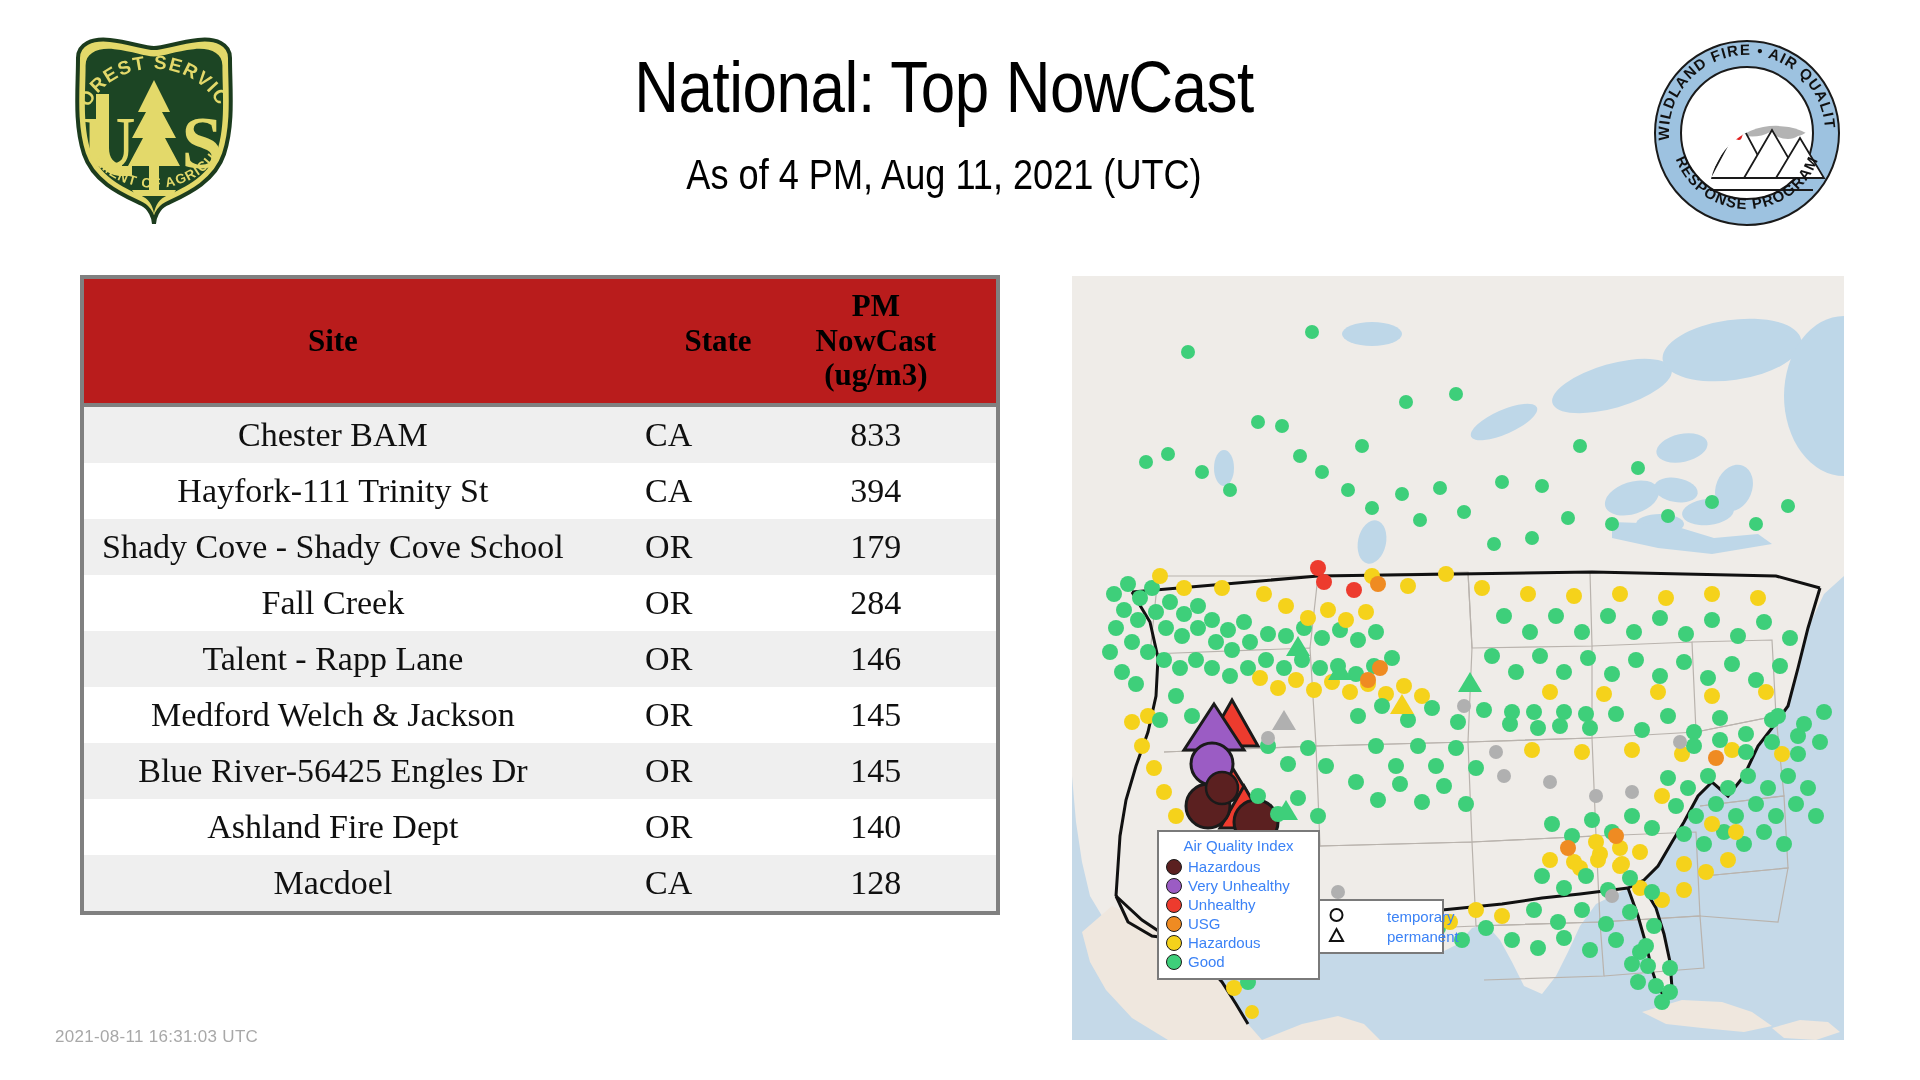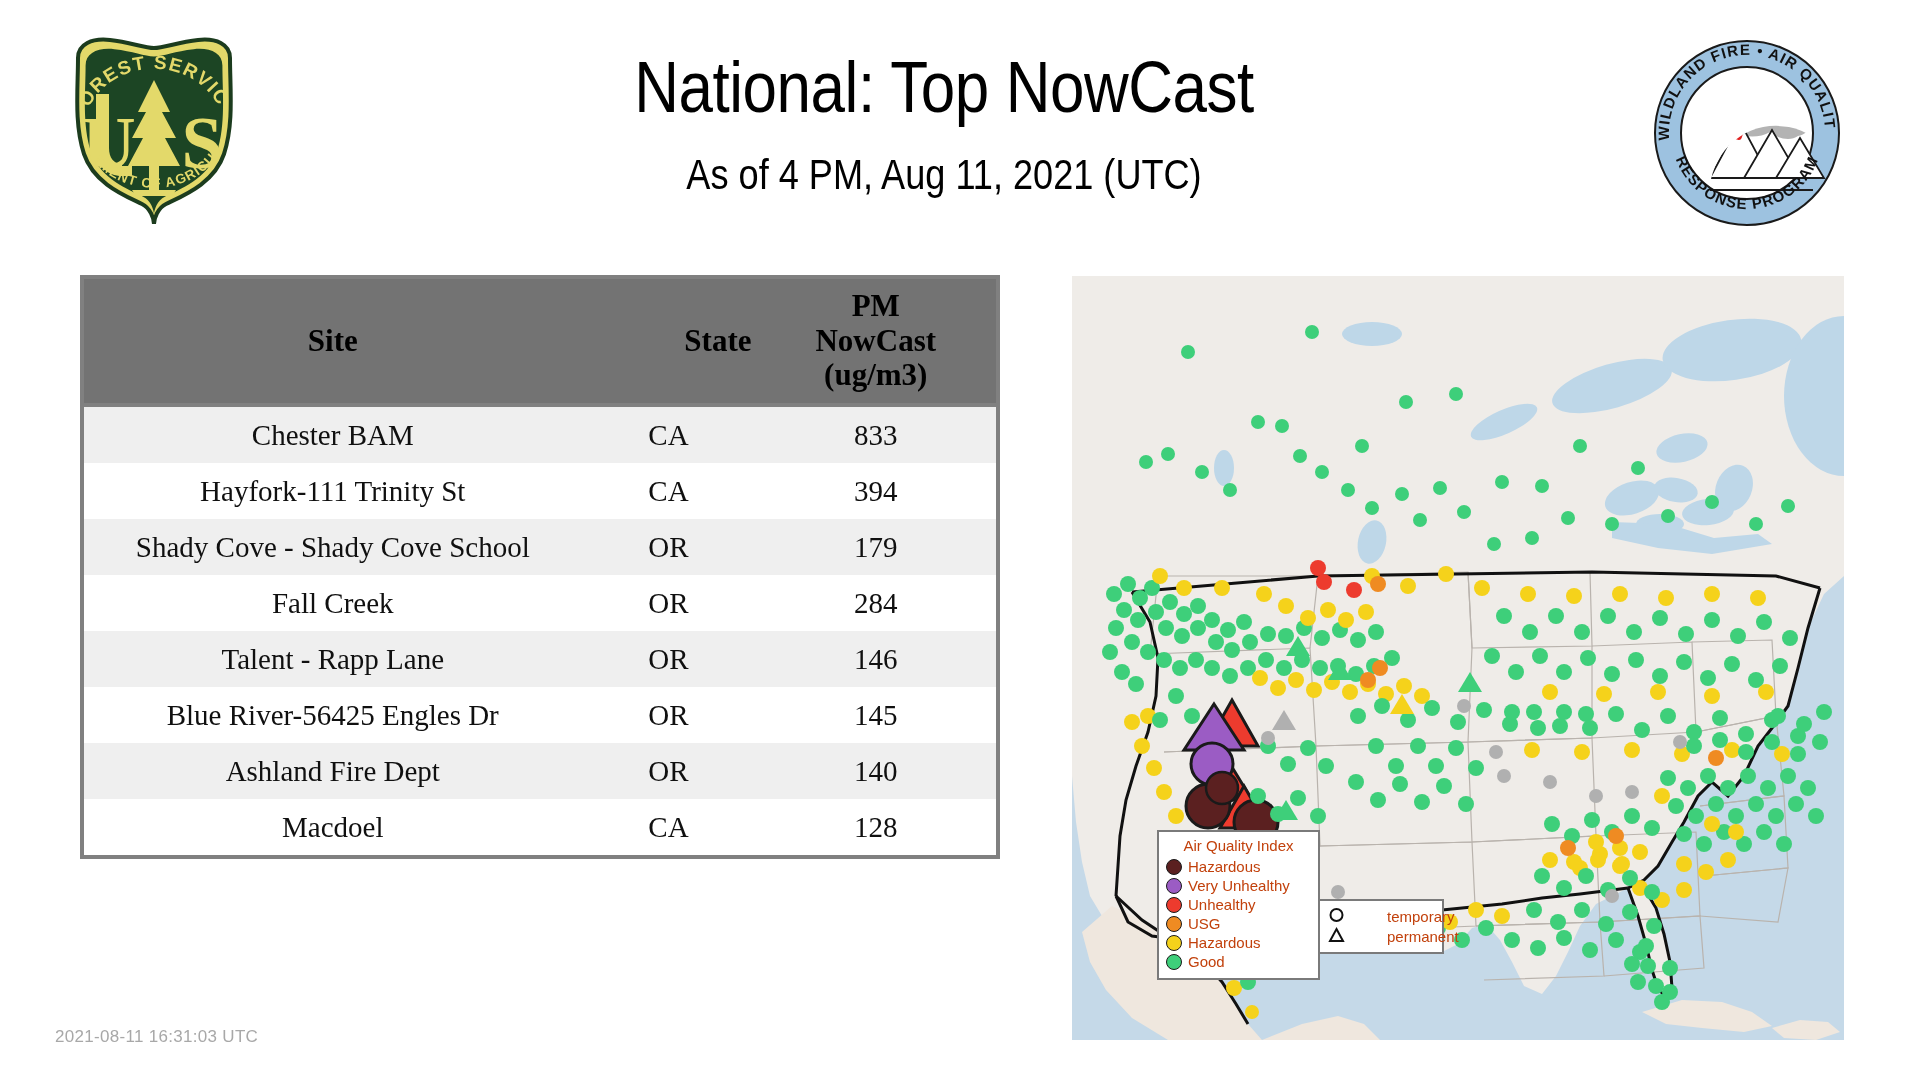--- a/index.html
+++ b/index.html
@@ -26,50 +26,50 @@
   }
 
   
   #table-wrap{position:absolute;left:80px;top:275px;width:920px;}
   table.aqi{
     border-collapse:collapse;width:920px;
     border:4px solid #808080;
     font-family:"Liberation Serif",serif;
   }
   table.aqi th{
-    background:#737373;color:#000;font-weight:bold;font-size:31px;
+    background:#b91c1c;color:#000;font-weight:bold;font-size:31px;
     padding:10px 4px;border-bottom:4px solid #808080;line-height:1.12;
     vertical-align:middle;
   }
   table.aqi th.c-site{width:505px;}
   table.aqi th.c-state{width:170px;text-align:right;}
   table.aqi th.c-val{width:237px;}
   table.aqi td{
-    font-size:29px;text-align:center;color:#101010;
+    font-size:34px;text-align:center;color:#101010;
     padding:9px 4px;height:38px;
   }
   table.aqi tbody tr:nth-child(odd){background:#efefef;}
   table.aqi tbody tr:nth-child(even){background:#ffffff;}
 
   #footer-ts{
     position:absolute;left:55px;top:1027px;font-size:17px;color:#a8a8a8;
     font-family:"Liberation Sans",sans-serif;letter-spacing:0.3px;
   }
 
   
   #map{
     position:absolute;left:1072px;top:276px;width:772px;height:764px;
     background:#c5d9e8;overflow:hidden;
   }
   #map svg{display:block;width:772px;height:764px;}
 
   
   .legend-box{
     position:absolute;background:#ffffff;border:2px solid #7a7a7a;
-    font-family:"Liberation Sans",sans-serif;color:#c2410c;
+    font-family:"Liberation Sans",sans-serif;color:#3b82f6;
   }
   #aqi-legend{left:1157px;top:830px;width:145px;padding:5px 7px 7px 7px;}
   #aqi-legend .lg-title{font-size:15px;text-align:center;margin-bottom:3px;}
   #aqi-legend .lg-row{display:flex;align-items:center;height:19px;}
   #aqi-legend .swatch{
     width:14px;height:14px;border-radius:50%;border:1.6px solid #1a1a1a;
     margin-right:6px;flex:0 0 auto;
   }
   #aqi-legend .lg-label{font-size:15px;line-height:1;}
 
@@ -187,20 +187,25 @@
         </tr>
         <tr>
           <td>Fall Creek</td>
           <td>OR</td>
           <td>284</td>
         </tr>
         <tr>
           <td>Talent - Rapp Lane</td>
           <td>OR</td>
           <td>146</td>
+        </tr>
+        <tr>
+          <td>Medford Welch &amp; Jackson</td>
+          <td>OR</td>
+          <td>145</td>
         </tr>
         <tr>
           <td>Blue River-56425 Engles Dr</td>
           <td>OR</td>
           <td>145</td>
         </tr>
         <tr>
           <td>Ashland Fire Dept</td>
           <td>OR</td>
           <td>140</td>

